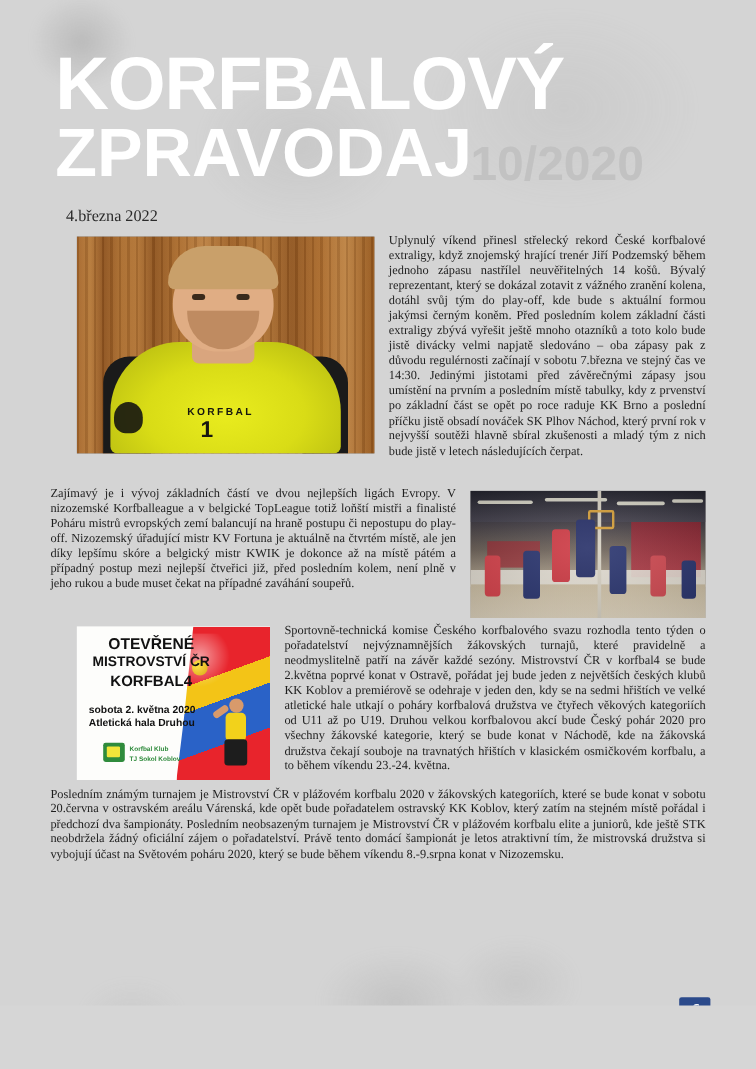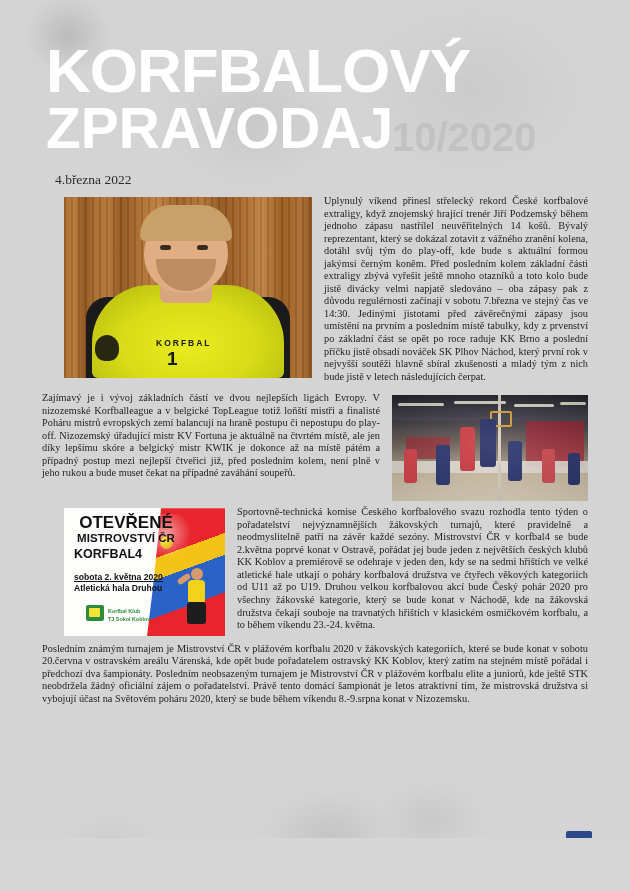--- a/index.html
+++ b/index.html
@@ -66,21 +66,21 @@
   .article{
     position:absolute;left:42px;top:195px;width:546px;
     font-family:"Liberation Serif", serif;
     font-size:10.3px;
     line-height:12.55px;
     color:#1e1e1e;
     text-align:justify;
     text-justify:inter-word;
   }
   .article p{margin:0 0 11px 0;}
-  .article p.tight{margin-bottom:9px;}
+  .article p.tight{margin-bottom:23px;}
 
   
   .photo{position:relative;overflow:hidden;background:#999;}
   .photo-player{
     float:left;width:248px;height:181px;
     margin:2px 12px 4px 22px;
     border:0;
   }
   .photo-match{
     float:right;width:196px;height:106px;
@@ -95,20 +95,21 @@
   
   .p-player{
     width:100%;height:100%;
     background:
       linear-gradient(90deg,
         #a4662c 0%, #b5793a 4%, #8d521f 8%, #a96c2f 13%, #b07335 18%,
         #8e5420 23%, #a96b2e 30%, #bb8043 38%, #9c5f26 46%,
         #b07436 55%, #8f5521 64%, #a8692c 72%, #bc8244 80%,
         #96591f 88%, #ab6d31 95%, #8b5220 100%);
     position:relative;
+    padding-left:32px;
   }
   .p-player::after{
     content:"";position:absolute;left:0;right:0;top:0;bottom:0;
     background:
       repeating-linear-gradient(90deg, rgba(60,30,8,.12) 0 2px, rgba(255,220,170,.06) 2px 7px);
   }
   .pp-body{
     position:absolute;left:28px;top:88px;width:192px;height:93px;
     background:
       radial-gradient(ellipse 110px 70px at 96px 60px, #e9ec1e 0%, #d9dc16 60%, #bfc312 100%);
@@ -185,24 +186,24 @@
   .pg-splash{
     position:absolute;right:0;top:0;width:78px;height:100%;
     background:
       linear-gradient(160deg, #e8242c 0%, #e8242c 34%, #f3c417 34%, #f3c417 48%, #2a62c7 48%, #2a62c7 72%, #e8242c 72%, #e8242c 100%);
     clip-path:polygon(18% 0, 100% 0, 100% 100%, 0% 100%, 8% 60%);
   }
   .pg-splash2{
     position:absolute;right:30px;top:6px;width:48px;height:48px;
     background:radial-gradient(circle at 40% 40%, rgba(255,255,255,.55), rgba(255,255,255,0) 62%);
   }
-  .pg-t1{position:absolute;left:10px;top:9px;width:104px;text-align:center;font-size:17px;font-weight:bold;color:#111;font-family:"Liberation Sans",sans-serif;}
+  .pg-t1{position:absolute;left:10px;top:9px;width:104px;text-align:center;font-size:13px;font-weight:bold;color:#111;font-family:"Liberation Sans",sans-serif;}
   .pg-t2{position:absolute;left:6px;top:24px;width:112px;text-align:center;font-size:11.5px;font-weight:bold;color:#111;font-family:"Liberation Sans",sans-serif;}
-  .pg-t3{position:absolute;left:10px;top:40px;width:104px;font-size:12.5px;font-weight:bold;color:#111;font-family:"Liberation Sans",sans-serif;}
-  .pg-t4{position:absolute;left:10px;top:63px;width:112px;font-size:8.6px;font-weight:bold;color:#111;font-family:"Liberation Sans",sans-serif;text-decoration:underline;}
+  .pg-t3{position:absolute;left:10px;top:40px;width:104px;text-align:center;font-size:12.5px;font-weight:bold;color:#111;font-family:"Liberation Sans",sans-serif;}
+  .pg-t4{position:absolute;left:10px;top:63px;width:112px;font-size:8.6px;font-weight:bold;color:#111;font-family:"Liberation Sans",sans-serif;}
   .pg-t5{position:absolute;left:10px;top:74px;width:118px;font-size:8.6px;font-weight:bold;color:#111;font-family:"Liberation Sans",sans-serif;}
   .pg-logo{position:absolute;left:22px;top:97px;width:18px;height:16px;background:#2f8b3c;border-radius:2px;}
   .pg-logo::after{content:"";position:absolute;left:3px;top:3px;width:11px;height:9px;background:#f2e53a;border-radius:1px;}
   .pg-ltxt1{position:absolute;left:44px;top:97px;font-size:5.4px;font-weight:bold;color:#2f8b3c;font-family:"Liberation Sans",sans-serif;}
   .pg-ltxt2{position:absolute;left:44px;top:105px;font-size:5.4px;font-weight:bold;color:#2f8b3c;font-family:"Liberation Sans",sans-serif;}
   .pg-player{
     position:absolute;right:14px;bottom:8px;width:26px;height:62px;
   }
   .pg-torso{position:absolute;left:3px;top:14px;width:17px;height:24px;background:#f2d21b;border-radius:4px;}
   .pg-legs{position:absolute;left:2px;top:36px;width:19px;height:22px;background:#1d1d1d;border-radius:3px;}

